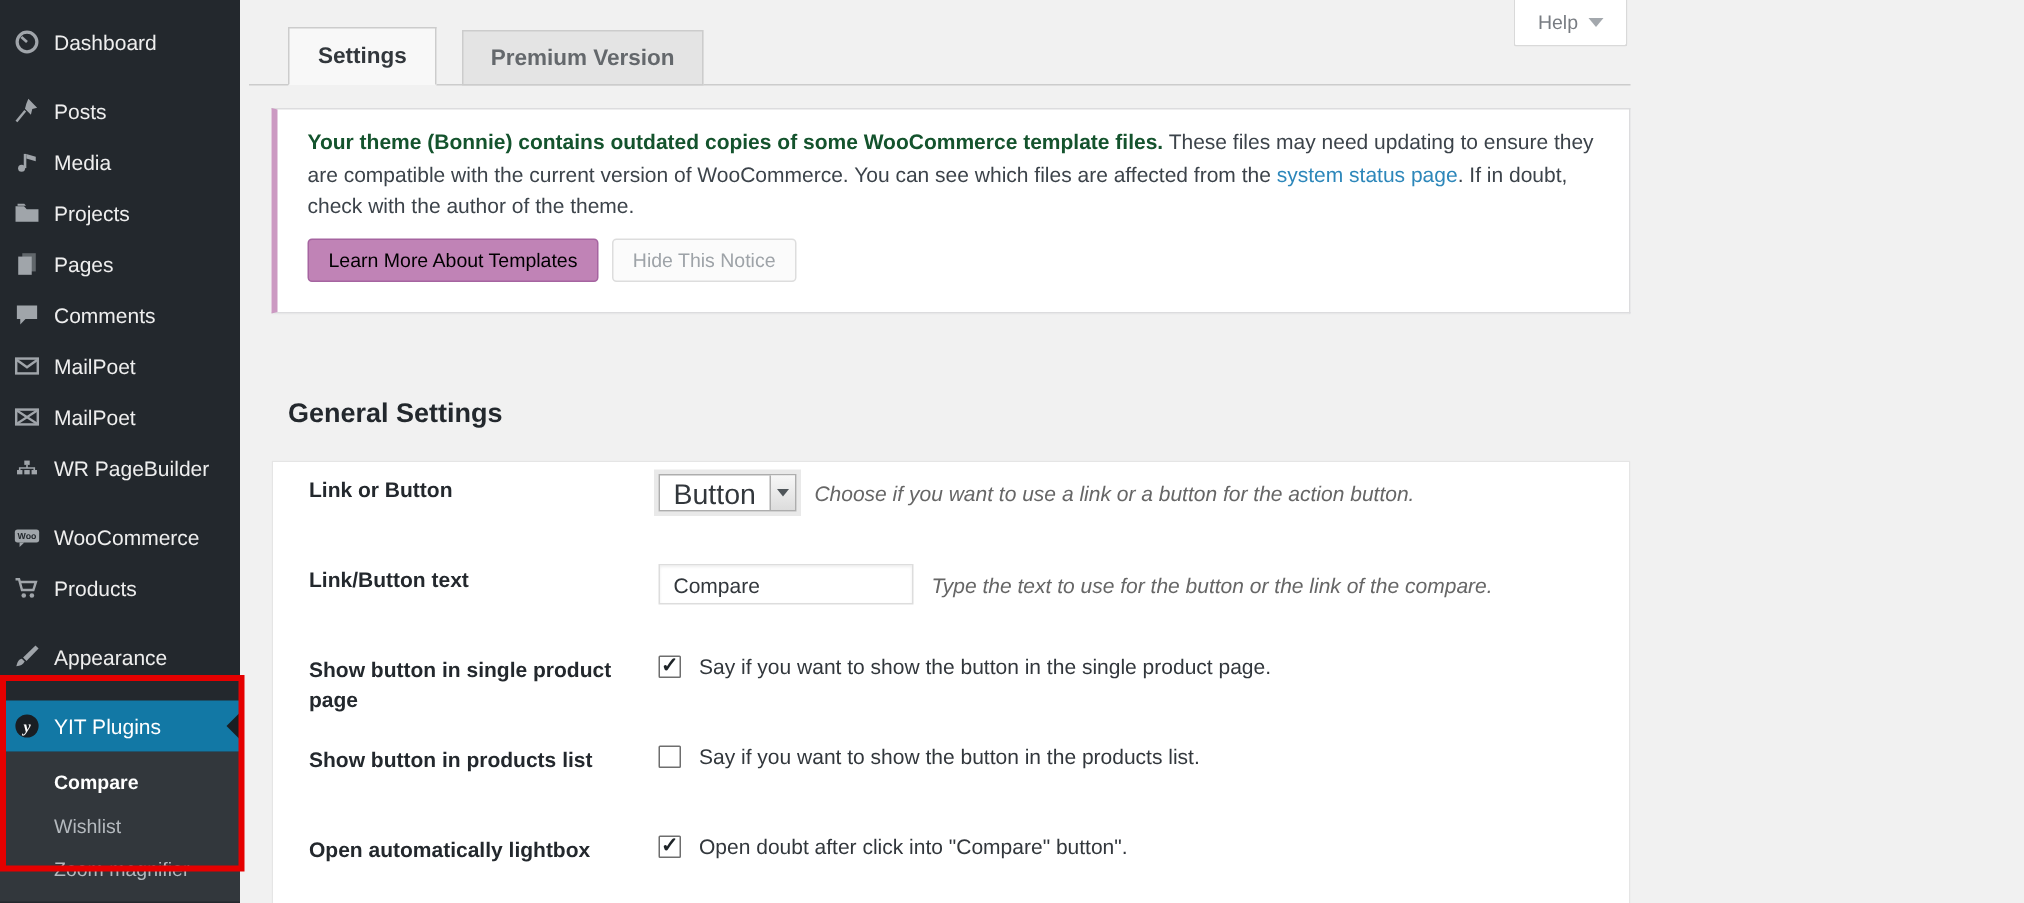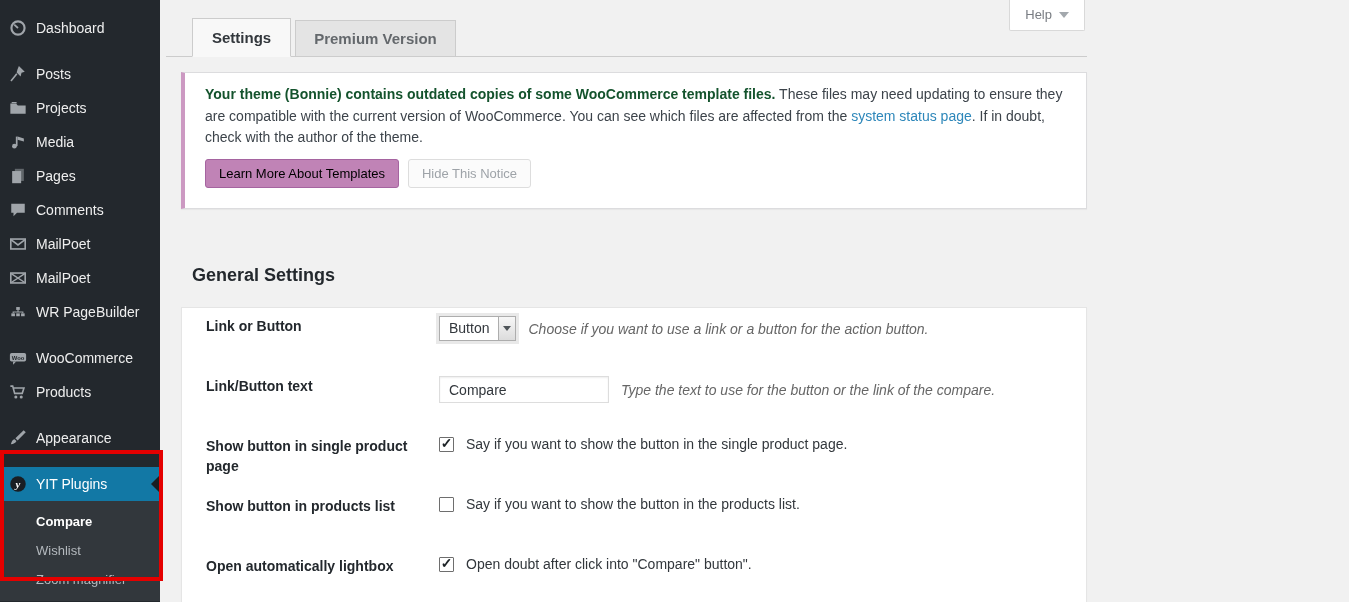--- a/index.html
+++ b/index.html
@@ -24,42 +24,42 @@
   .annotation { position:absolute; left:0; top:450px; width:163px; height:131px;
     border:4px solid #e50000; pointer-events:none; z-index:50; }
   
   .content { position:absolute; left:160px; top:0; width:947px; height:602px; }
   .help-tab { position:absolute; top:0; right:22px; background:#fff; border:1px solid #d9d9d9; border-top:none;
     border-radius:0 0 2px 2px; padding:7px 15px 8px; font-size:13px; color:#787c82;
     display:flex; align-items:center; gap:7px; cursor:pointer; z-index:3; }
   .help-arrow { width:0; height:0; border-left:5px solid transparent; border-right:5px solid transparent; border-top:6px solid #a3a8ad; }
   .tabbar { margin:18px 20px 0 6px; border-bottom:1px solid #ccc; padding-left:26px; display:flex; align-items:flex-end; }
   .tab { display:inline-block; border:1px solid #ccc; background:#e4e4e4; color:#64686c;
-    font-size:15px; font-weight:bold; padding:9px 18px; margin:0 4px -1px 0; cursor:pointer; text-decoration:none; }
+    font-size:15px; font-weight:bold; padding:9px 18px; margin:0 17px -1px 0; cursor:pointer; text-decoration:none; }
   .tab.active { background:#f8f8f8; border-bottom:1px solid #f8f8f8; color:#32373c; padding:10px 19px; }
   .notice { margin:15px 20px 0 21px; background:#fff; border:1px solid #dcdcde; border-left:4px solid #cc99c2;
     box-shadow:0 1px 1px rgba(0,0,0,.04); padding:1px 12px 10px; }
   .notice p { margin:10px 8px; font-size:14px; line-height:1.55; color:#3c434a; }
   .notice strong { color:#14532d; }
   .notice a { color:#2d87ba; text-decoration:none; cursor:pointer; }
   .notice .buttons { margin-top:8px; }
   .btn { font-family:"Liberation Sans", sans-serif; font-size:13px; border-radius:3px; padding:6px 13px; cursor:pointer; height:29px; }
   .btn-primary { background:#c083b6; border:1px solid #a564a0; color:#000000; }
   .btn-secondary { background:#fbfbfb; border:1px solid #ddd; color:#9ea3a8; margin-left:5px; }
   .section-title { margin:56px 20px 0 32px; font-size:18px; font-weight:bold; color:#23282d; }
   .panel { margin:21px 20px 0 21px; background:#fff; border:1px solid #e5e5e5; box-shadow:0 1px 1px rgba(0,0,0,.04);
     padding:8px 0 10px; height:320px; overflow:hidden; }
   .form-row { display:flex; align-items:flex-start; min-height:60px; padding-left:24px; }
   .row-label { width:215px; flex:none; font-size:14px; font-weight:bold; color:#23282d; line-height:1.45; }
   .row-control { display:flex; align-items:center; margin-left:18px; }
   .desc { font-size:14px; color:#32373c; margin-left:12px; }
   .desc.italic { font-style:italic; color:#666; }
   .wp-select { display:inline-flex; align-items:stretch; border:1px solid #adadad; background:#fff;
     box-shadow:0 0 0 3px #e9e9e9; height:25px; cursor:pointer; }
-  .sel-val { padding:3px 9px 0 9px; font-size:14px; color:#32373c; }
+  .sel-val { padding:3px 9px 0 9px; font-size:19px; color:#32373c; }
   .sel-arrow { width:17px; background:linear-gradient(#f7f7f7,#dcdcdc); border-left:1px solid #adadad;
     display:flex; align-items:center; justify-content:center; }
   .sel-arrow i { width:0; height:0; border-left:4px solid transparent; border-right:4px solid transparent; border-top:5px solid #4f5559; }
   .wp-input { width:170px; height:27px; border:1px solid #ddd; background:#fff; padding:0 9px;
     font-family:"Liberation Sans", sans-serif; font-size:14px; color:#32373c; box-shadow:inset 0 1px 2px rgba(0,0,0,.07); }
   .wp-checkbox { width:15px; height:15px; border:1px solid #6e6e6e; border-radius:1px; background:#fff;
     display:inline-flex; align-items:center; justify-content:center; cursor:pointer; flex:none; }
   .wp-checkbox .check { font-size:14px; font-weight:bold; line-height:1; color:#1d2327; margin-top:-2px; }
 </style>
 </head>
@@ -82,35 +82,35 @@
           <svg viewBox="0 0 20 20">
             <path fill="currentColor" d="M11 1l6.5 6.5-3.6 1.1-1 4.2-4.4-4.4 1-3.8z"></path>
             <path d="M8.7 9.8L2.2 17.8" stroke="currentColor" stroke-width="1.8" fill="none"></path>
           </svg>
         </span>
         <span class="mi-label">Posts</span>
       </div>
       <div class="menu-item">
         <span class="icon">
           <svg viewBox="0 0 20 20">
-            <path fill="currentColor" d="M3 3.2h5l1.2 1.5H3z"></path>
-            <path fill="currentColor" d="M1.5 5h6.3l2 2.2h8.7v9.3H1.5z"></path>
-          </svg>
-        </span>
-        <span class="mi-label">Projects</span>
-      </div>
-      <div class="menu-item">
-        <span class="icon">
-          <svg viewBox="0 0 20 20">
             <circle cx="6" cy="14.6" r="2.6" fill="currentColor"></circle>
             <rect x="7.6" y="4" width="1.9" height="10.5" fill="currentColor"></rect>
             <path d="M9.5 4l7 2.1v3.4l-7-2.1z" fill="currentColor"></path>
           </svg>
         </span>
         <span class="mi-label">Media</span>
+      </div>
+      <div class="menu-item">
+        <span class="icon">
+          <svg viewBox="0 0 20 20">
+            <path fill="currentColor" d="M3 3.2h5l1.2 1.5H3z"></path>
+            <path fill="currentColor" d="M1.5 5h6.3l2 2.2h8.7v9.3H1.5z"></path>
+          </svg>
+        </span>
+        <span class="mi-label">Projects</span>
       </div>
       <div class="menu-item">
         <span class="icon">
           <svg viewBox="0 0 20 20">
             <rect x="6.5" y="2" width="10" height="13.5" fill="currentColor" opacity=".5"></rect>
             <rect x="3.5" y="4.5" width="10" height="13.5" fill="currentColor"></rect>
           </svg>
         </span>
         <span class="mi-label">Pages</span>
       </div>

